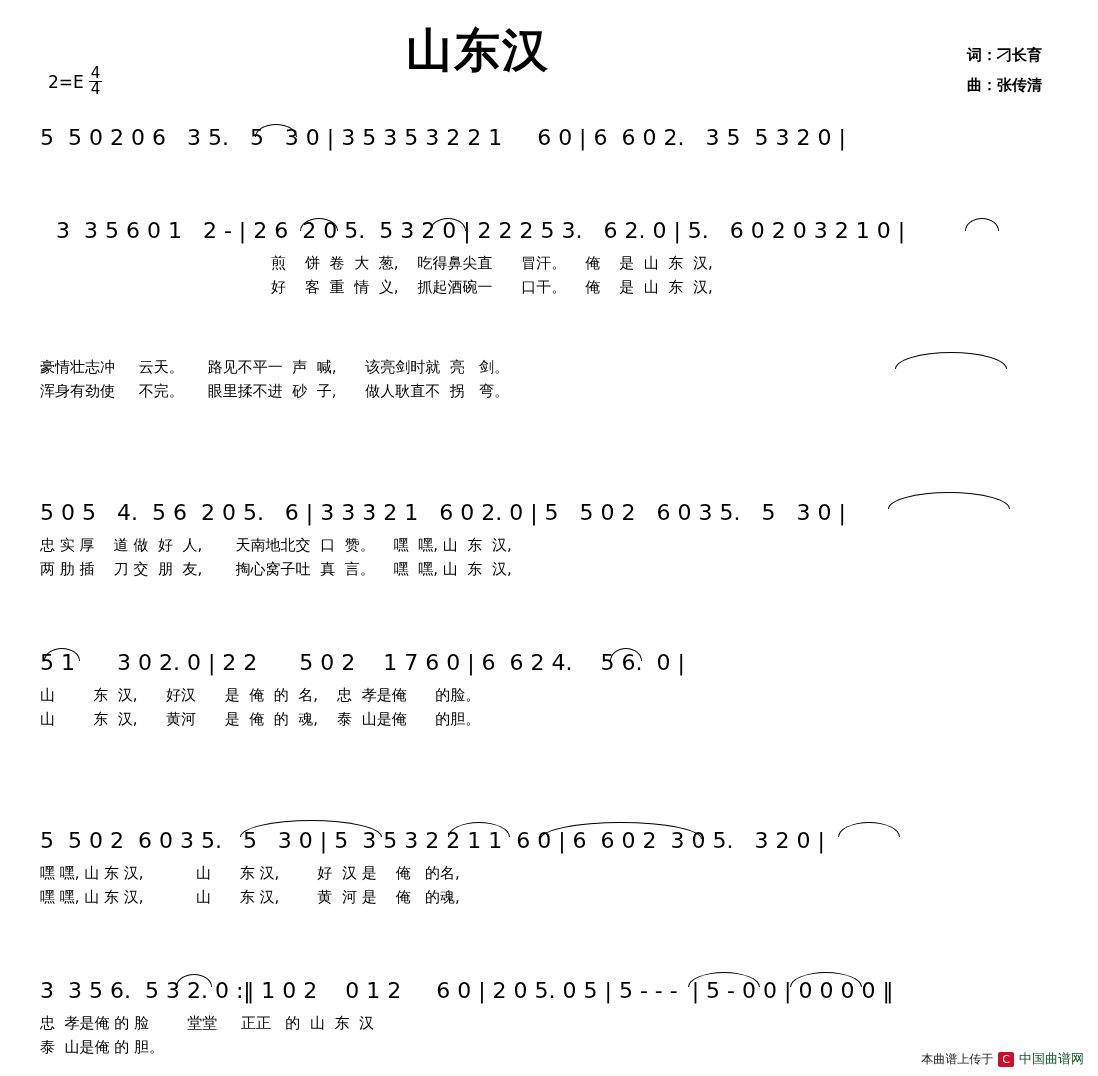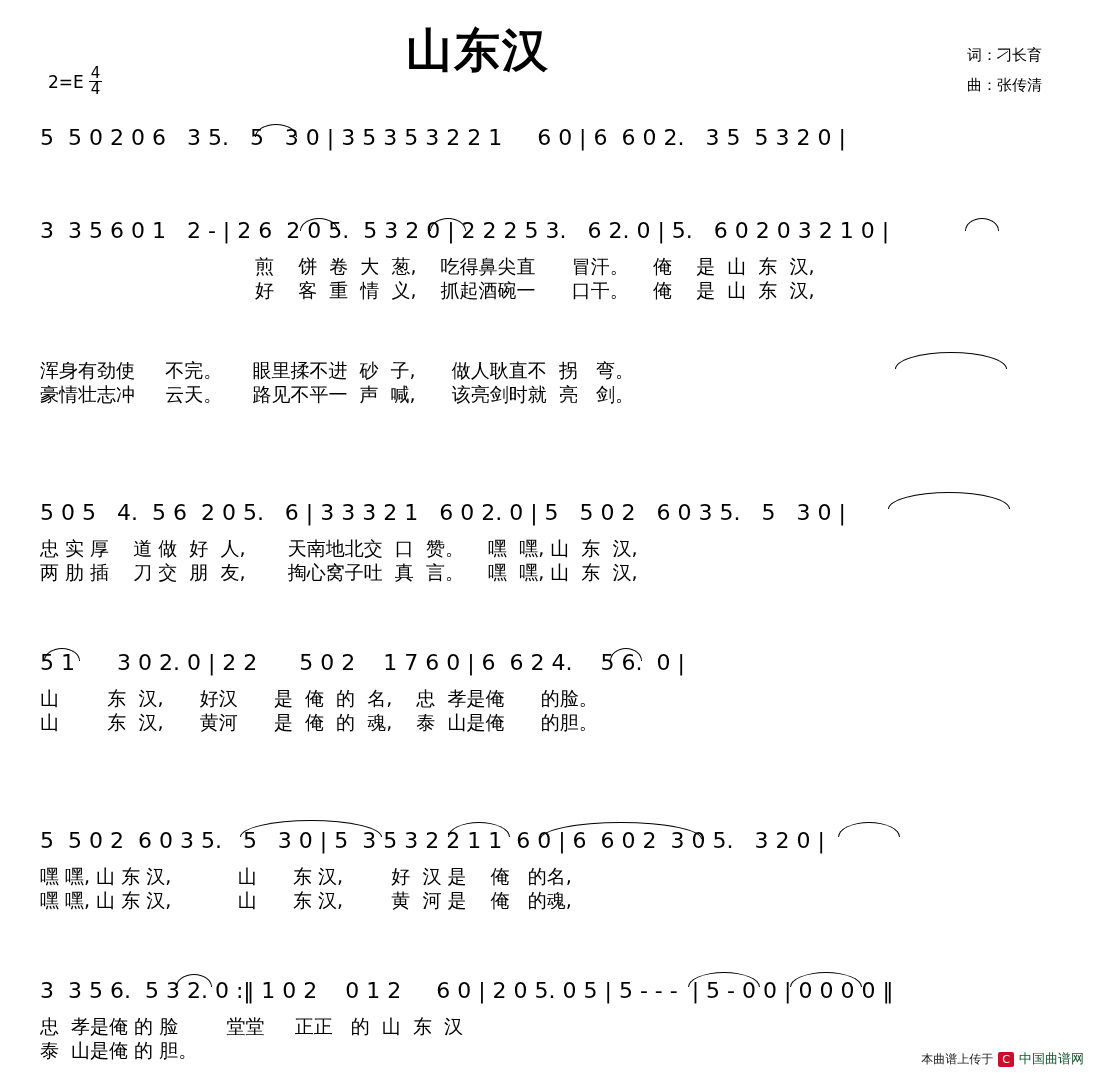--- a/index.html
+++ b/index.html
@@ -16,21 +16,21 @@
   
   .title{
     position:absolute;top:20px;left:0;width:956px;
     text-align:center;
     font-family:"DejaVu Sans", sans-serif;
     font-size:46px;font-weight:700;letter-spacing:2px;
   }
   .credits{
     position:absolute;right:56px;top:40px;
     font-family:"DejaVu Sans", sans-serif;
-    font-size:15px;line-height:30px;text-align:left;
+    font-size:15px;line-height:30px;text-align:left;font-weight:bold;
   }
   .keysig{
     position:absolute;left:48px;top:66px;
     font-family:"DejaVu Sans", sans-serif;
     font-size:17px;
     display:flex;align-items:center;
   }
   .keysig .frac{
     display:inline-flex;flex-direction:column;align-items:center;
     line-height:1.0;margin-left:5px;font-size:15px;
@@ -45,21 +45,21 @@
     font-family:"DejaVu Sans", sans-serif;
     font-size:22px;
     letter-spacing:0px;
     white-space:pre;
     padding-left:40px;
     height:36px;
   }
   .lyricline{
     position:relative;
     font-family:"DejaVu Sans", sans-serif;
-    font-size:19px;
+    font-size:15px;
     white-space:pre;
     padding-left:40px;
     height:24px;
     letter-spacing:0px;
   }
 
   .footer{
     position:absolute;right:14px;bottom:8px;
     font-family:"DejaVu Sans", sans-serif;
     font-size:12px;color:#222;
@@ -92,32 +92,32 @@
       <span class="num">4</span>
       <span class="den">4</span>
     </span>
   </div>
 
   <div class="system" style="top:125px;">
     <div class="notes">5  5 0 2 0 6   3 5.   5   3 0 | 3 5 3 5 3 2 2 1     6 0 | 6  6 0 2.   3 5  5 3 2 0 |</div>
   </div>
   <div class="slur" style="left:255px;top:124px;width:40px;"></div>
 
-  <div class="system" style="top:218px;">
+  <div class="system" style="top:218px;padding-left:16px;">
     <div class="notes">3  3 5 6 0 1   2 - | 2 6  2 0 5.  5 3 2 0 | 2 2 2 5 3.   6 2. 0 | 5.   6 0 2 0 3 2 1 0 |</div>
     <div class="lyricline" style="padding-left:255px;">煎    饼  卷  大  葱,    吃得鼻尖直      冒汗。    俺    是  山  东  汉,</div>
     <div class="lyricline" style="padding-left:255px;">好    客  重  情  义,    抓起酒碗一      口干。    俺    是  山  东  汉,</div>
   </div>
   <div class="slur" style="left:300px;top:218px;width:36px;"></div>
   <div class="slur" style="left:430px;top:218px;width:34px;"></div>
   <div class="slur" style="left:965px;top:218px;width:32px;"></div>
 
   <div class="system" style="top:358px;">
+    <div class="lyricline">豪情壮志冲     云天。     路见不平一  声  喊,      该亮剑时就  亮   剑。</div>
     <div class="lyricline">浑身有劲使     不完。     眼里揉不进  砂  子,      做人耿直不  拐   弯。</div>
-    <div class="lyricline">豪情壮志冲     云天。     路见不平一  声  喊,      该亮剑时就  亮   剑。</div>
   </div>
   <div class="slur" style="left:895px;top:352px;width:110px;height:16px;"></div>
 
   <div class="system" style="top:500px;">
     <div class="notes">5 0 5   4.  5 6  2 0 5.   6 | 3 3 3 2 1   6 0 2. 0 | 5   5 0 2   6 0 3 5.   5   3 0 |</div>
     <div class="lyricline">忠 实 厚    道 做  好  人,       天南地北交  口  赞。    嘿  嘿, 山  东  汉,</div>
     <div class="lyricline">两 肋 插    刀 交  朋  友,       掏心窝子吐  真  言。    嘿  嘿, 山  东  汉,</div>
   </div>
   <div class="slur" style="left:888px;top:492px;width:120px;height:16px;"></div>
 

